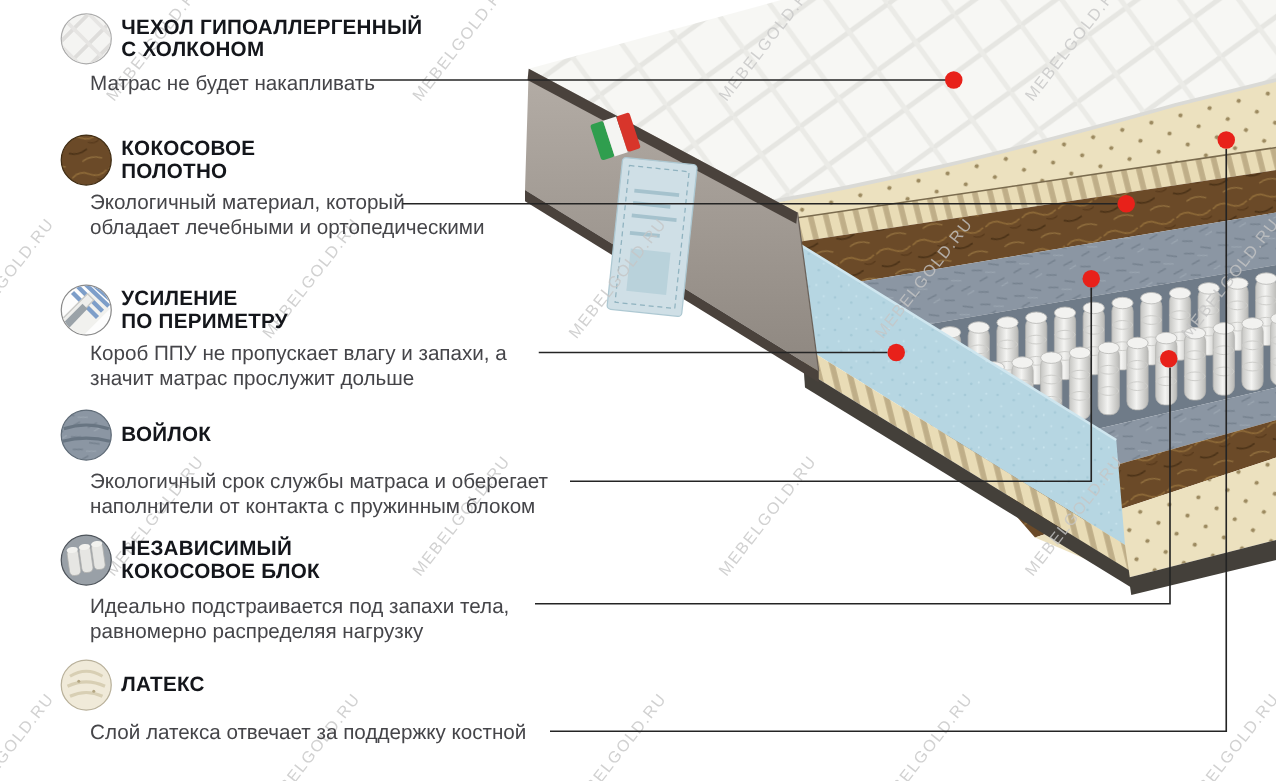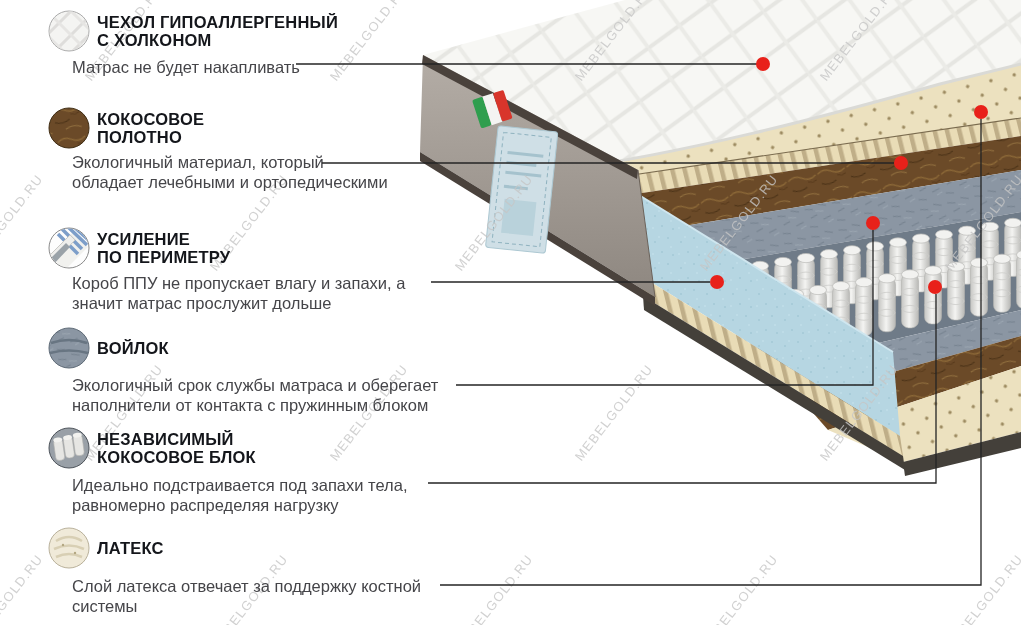--- a/index.html
+++ b/index.html
@@ -300,21 +300,20 @@
       <path d="M8,14 Q21,6 34,14 M6,22 Q21,15 36,22 M8,30 Q21,24 34,30" stroke="#d8cfb4" stroke-width="2.5" fill="none"></path>
       <circle cx="15" cy="18" r="1.2" fill="#b3a682"></circle>
         <circle cx="27" cy="26" r="1.2" fill="#b3a682"></circle>
     </svg>
     <div class="titles">
       <div class="t">ЛАТЕКС</div>
 
     </div>
     <div class="desc">
       <div class="d">Слой латекса отвечает за поддержку костной</div>
-      <div class="d">системы</div>
 
     </div>
   </section>
 </div>
 
 <svg id="callouts" width="1021" height="625" viewBox="0 0 1021 625">
     <polyline points="296,64 757,64" fill="none" stroke="#242424" stroke-width="1.3"></polyline>
     <circle cx="763" cy="64" r="7" fill="#e8211a"></circle>
     <polyline points="322,163 894,163" fill="none" stroke="#242424" stroke-width="1.3"></polyline>
     <circle cx="901" cy="163" r="7" fill="#e8211a"></circle>

